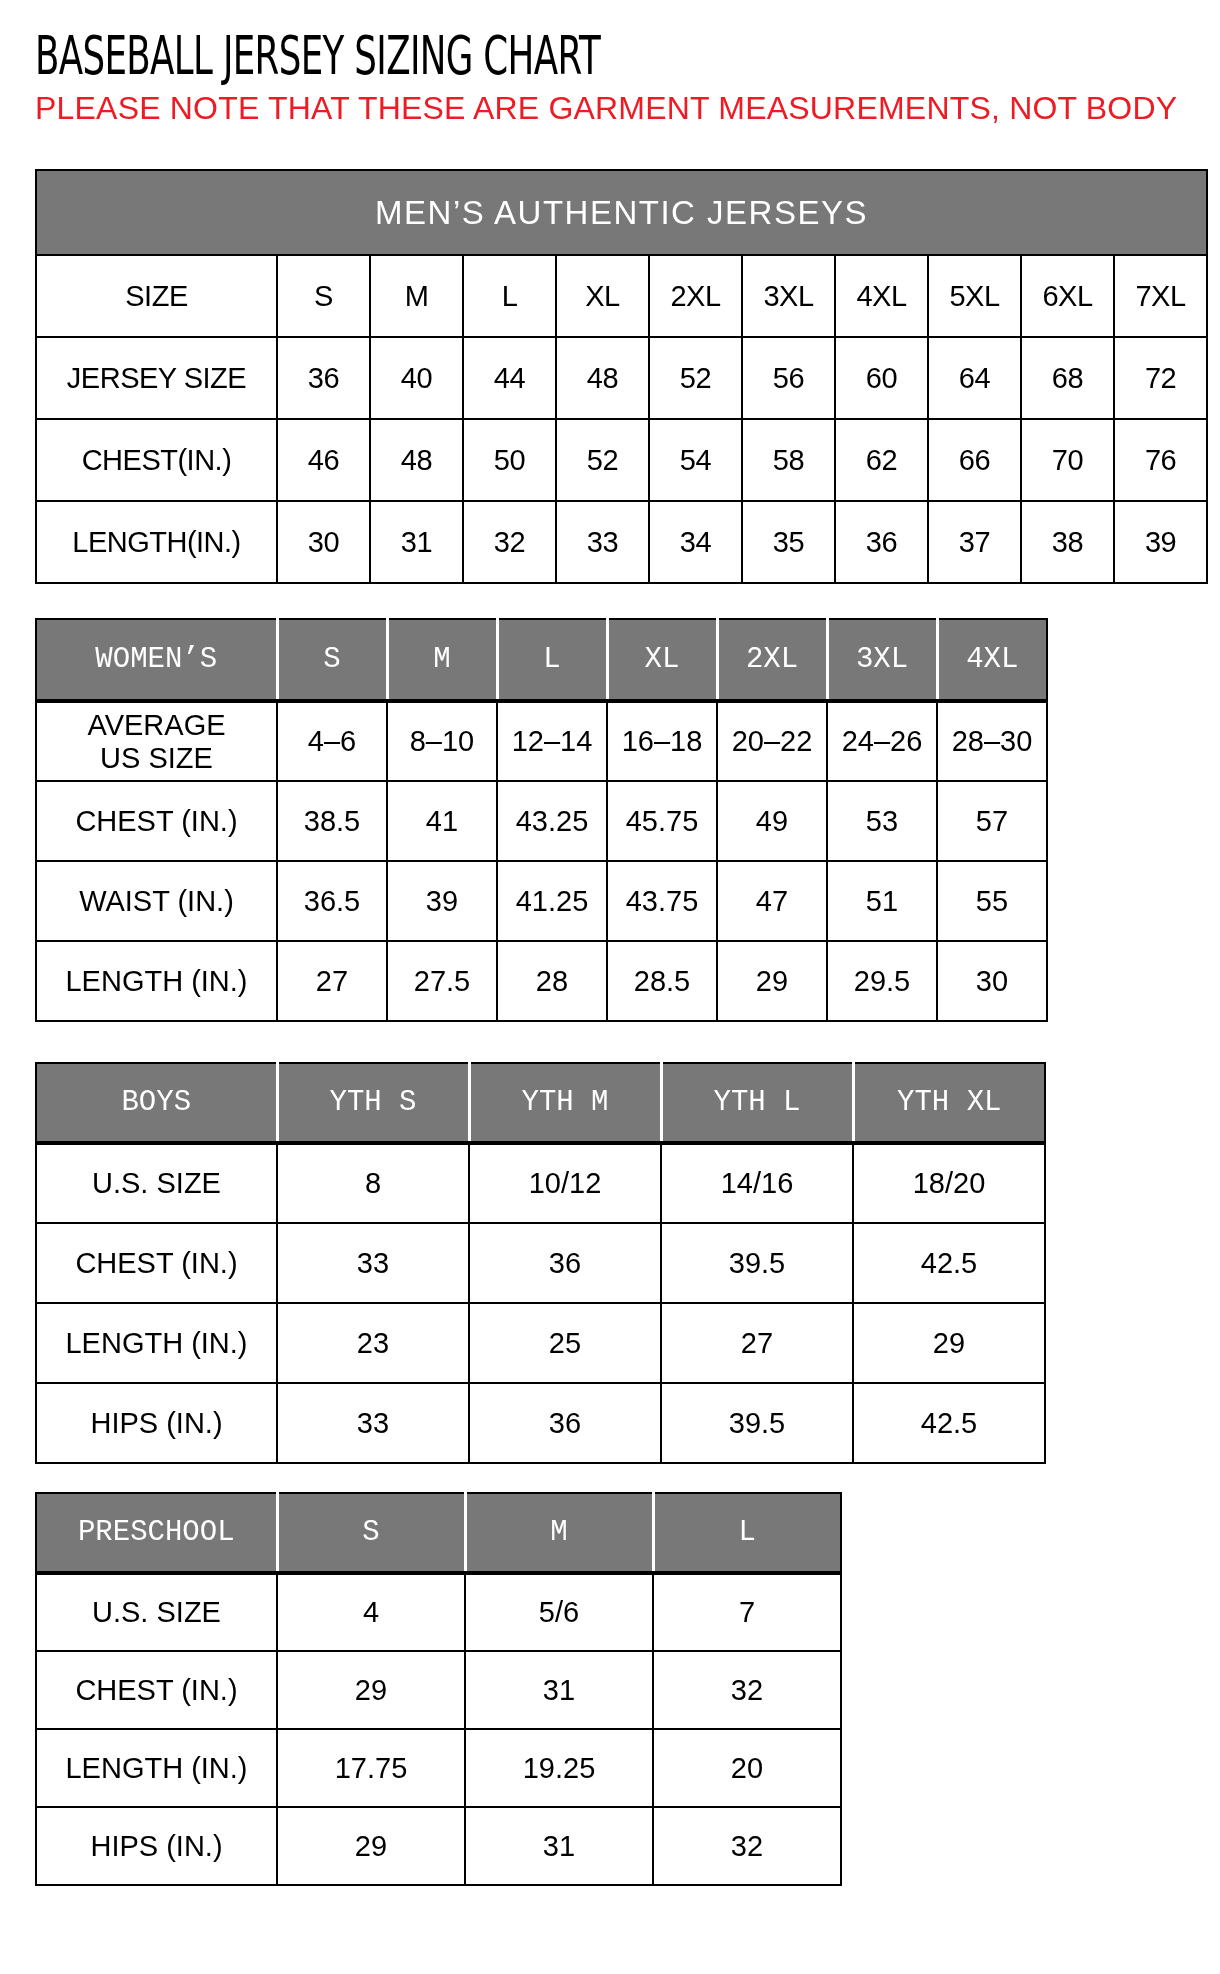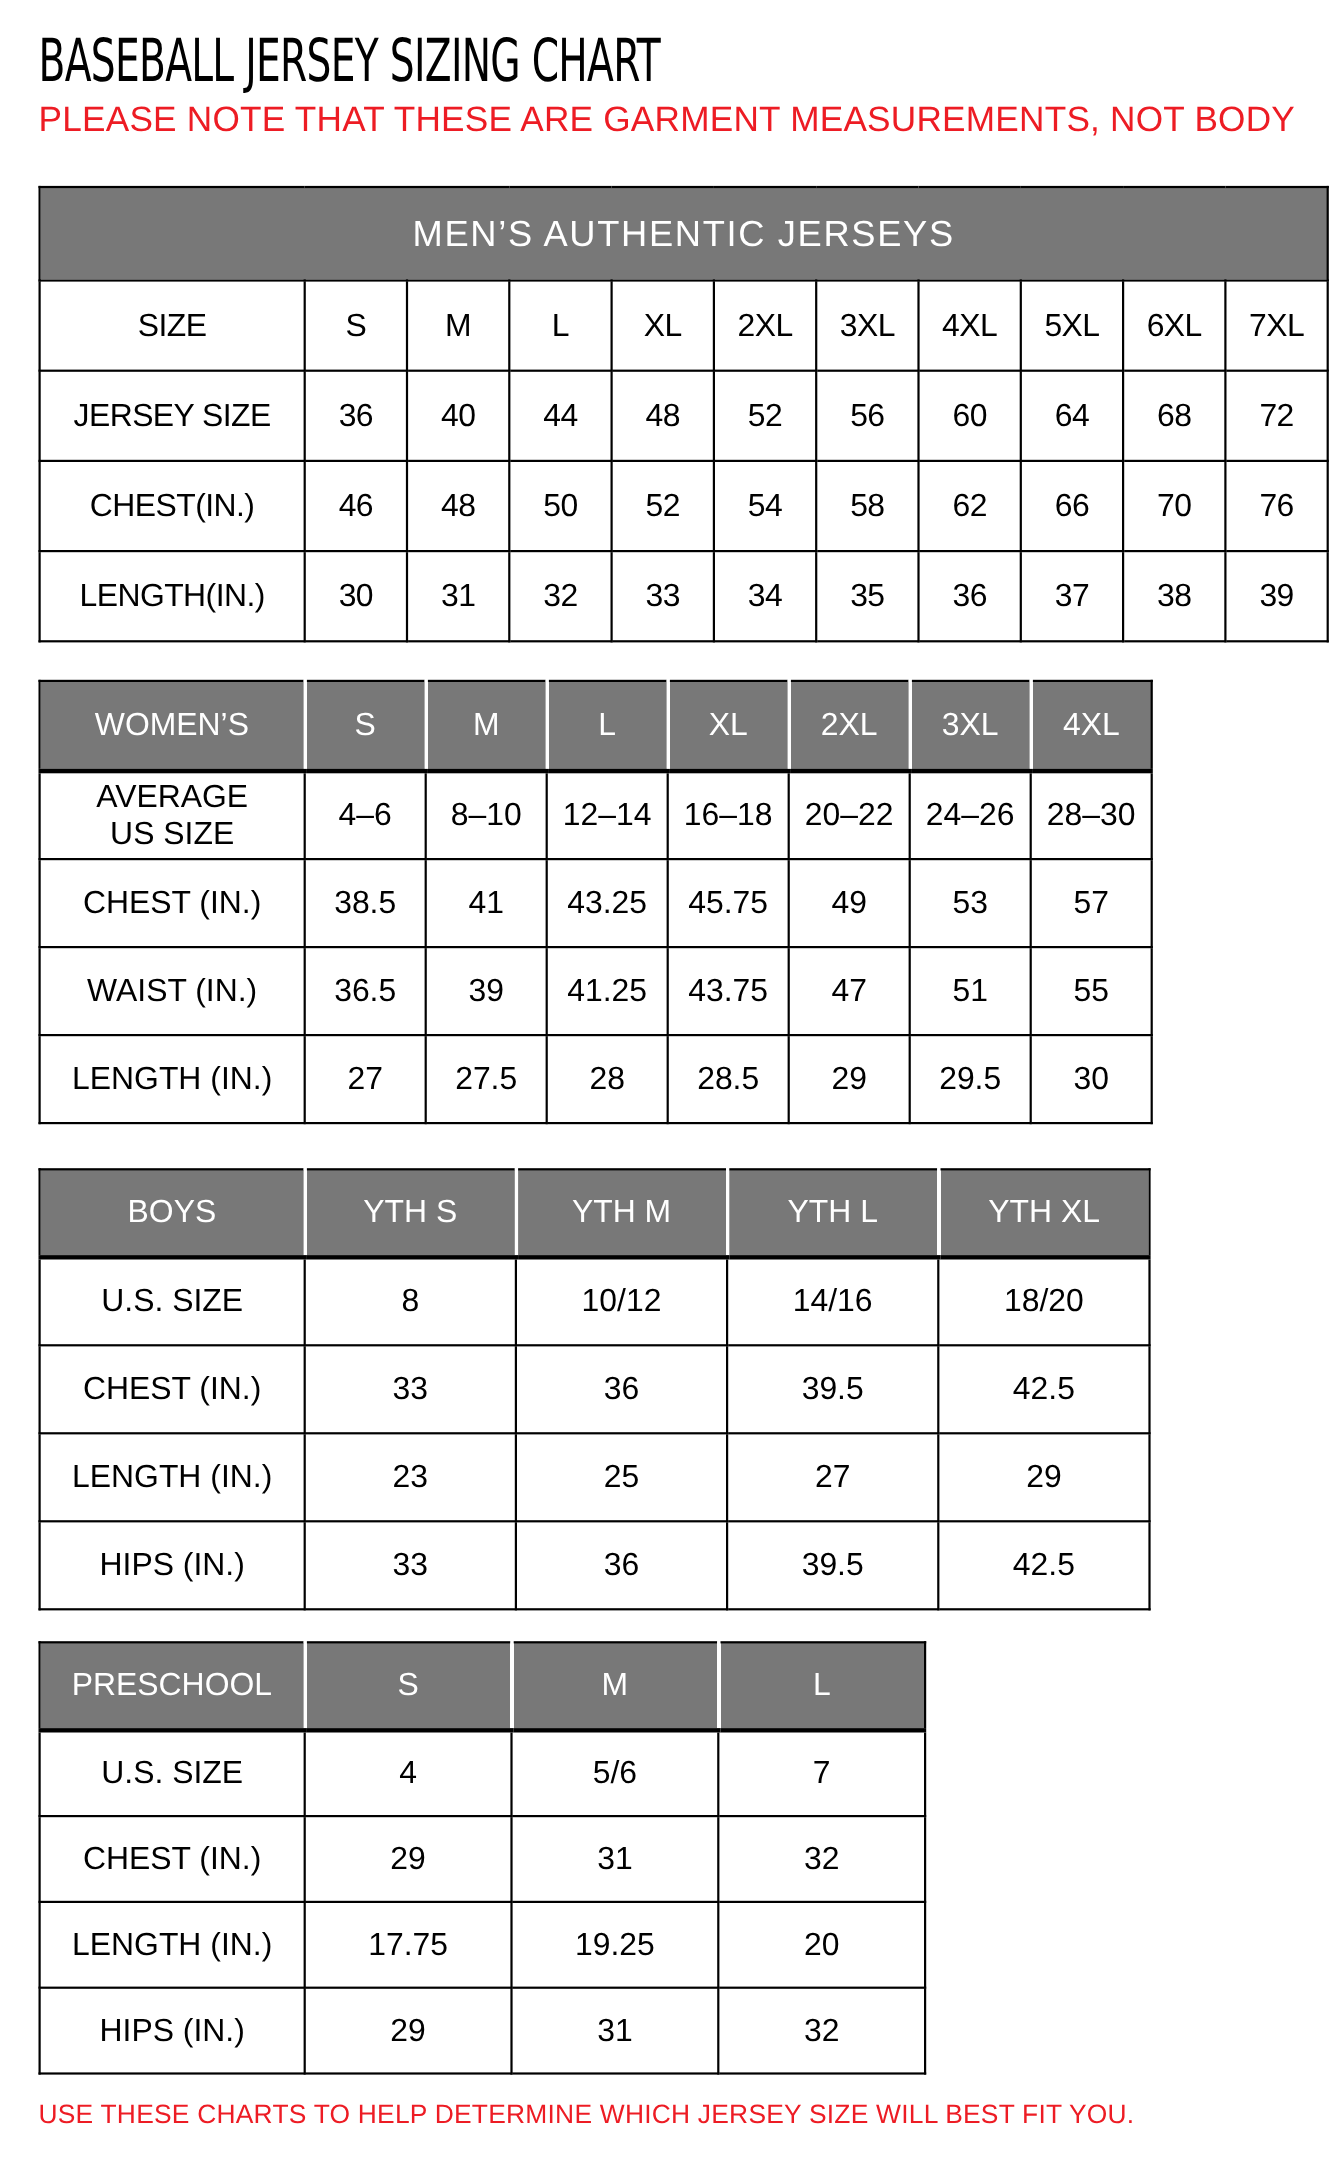--- a/index.html
+++ b/index.html
@@ -61,20 +61,21 @@
     padding:0;
     font-weight:normal;
     font-size:29px;
     white-space:pre-line;
     overflow:hidden;
   }
   thead th.gray{
     background:var(--gray);
     color:#fff;
     border-bottom:4px solid #000;
+    font-family:Liberation Mono, monospace;
   }
   thead th.gray + th.gray{border-left:3px solid #fff;}
   .c-label{width:241px;}
 
   
   .mens{width:1171px;margin-top:46px;letter-spacing:-.5px;}
   .mens .c-data{width:93px;}
   .mens tr{height:82px;}
   .mens tr.banner-row{height:85px;}
   .mens th.banner{
@@ -342,15 +343,14 @@
       </tr>
       <tr>
         <td>HIPS (IN.)</td>
         <td>29</td>
         <td>31</td>
         <td>32</td>
       </tr>
     </tbody>
   </table>
 
-  <div class="footer-note">USE THESE CHARTS TO HELP DETERMINE WHICH JERSEY SIZE WILL BEST FIT YOU.</div>
 
 </div>
 
 </body></html>

